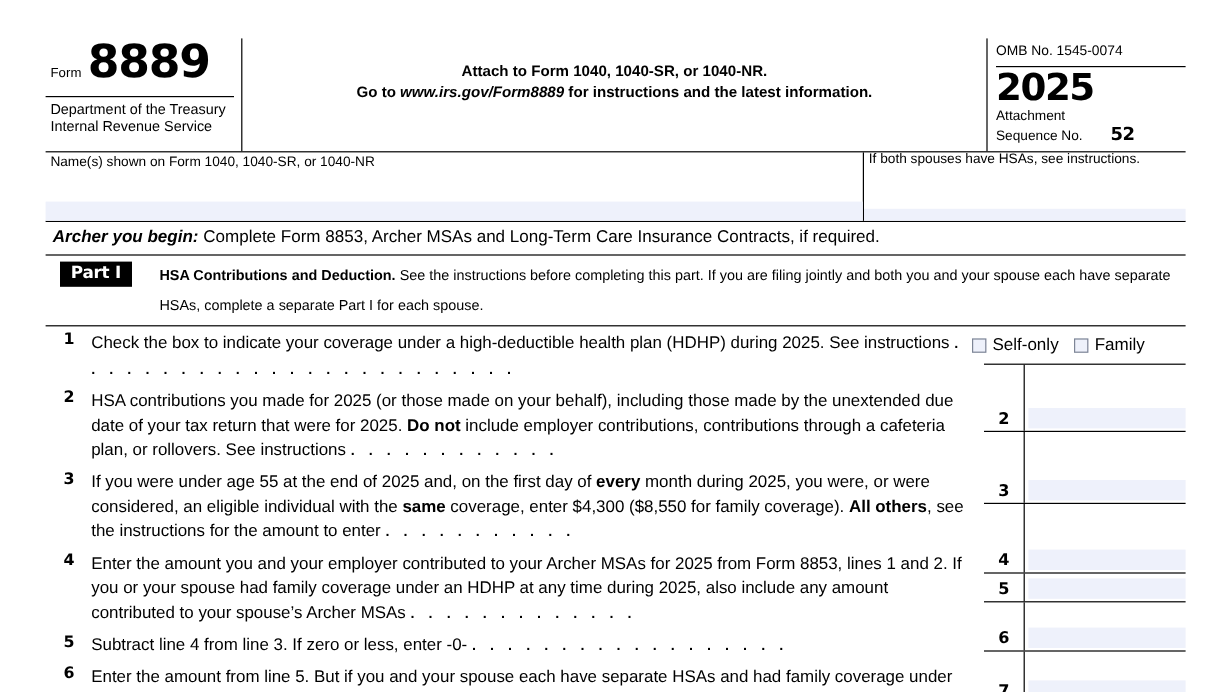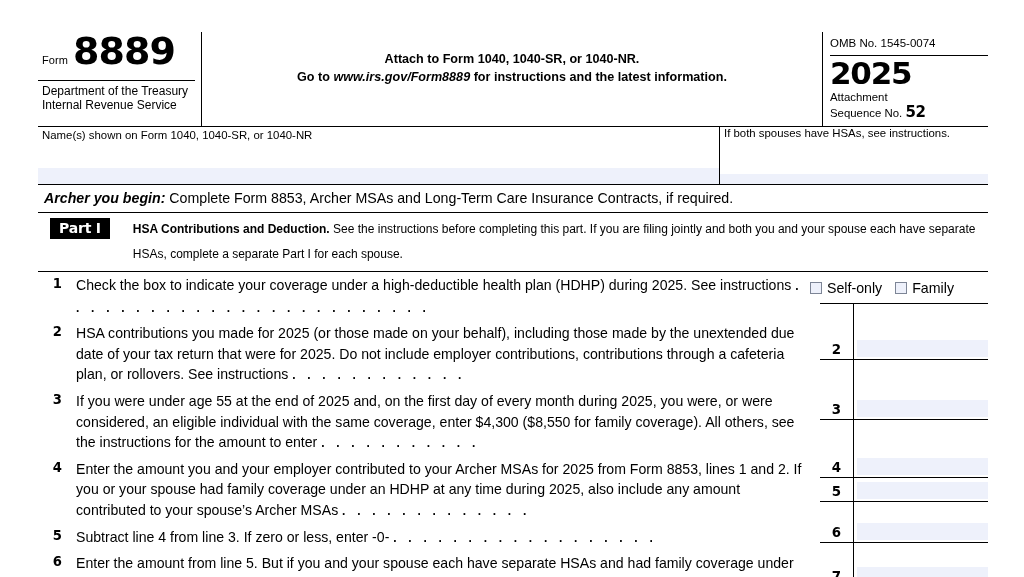--- a/index.html
+++ b/index.html
@@ -132,20 +132,21 @@
   .attach-seq {
     font-size: 11.4px;
     line-height: 13.5px;
     margin-top: 1px;
   }
   .seq-no {
     font-family: "DejaVu Sans", sans-serif;
     font-weight: 700;
     font-size: 15px;
     letter-spacing: -0.3px;
+    margin-left: 20px;
   }
 
   
   .name-row {
     display: flex;
     border-top: 1.6px solid #000;
     border-bottom: 1.6px solid #000;
     height: 59px;
     box-sizing: border-box;
   }
@@ -248,21 +249,21 @@
     padding-top: 4px;
   }
   .ltext {
     flex: 1 1 auto;
     font-size: 14.1px;
     line-height: 20.6px;
     padding-top: 3px;
     padding-bottom: 2px;
     padding-right: 4px;
   }
-  .ltext b { font-weight: 400; }
+  .ltext b { font-weight: 700; }
   .leader {
     letter-spacing: 4.2px;
     font-weight: 700;
     font-size: 12px;
   }
 
   
   .cov-row {
     position: absolute;
     top: 8px;

